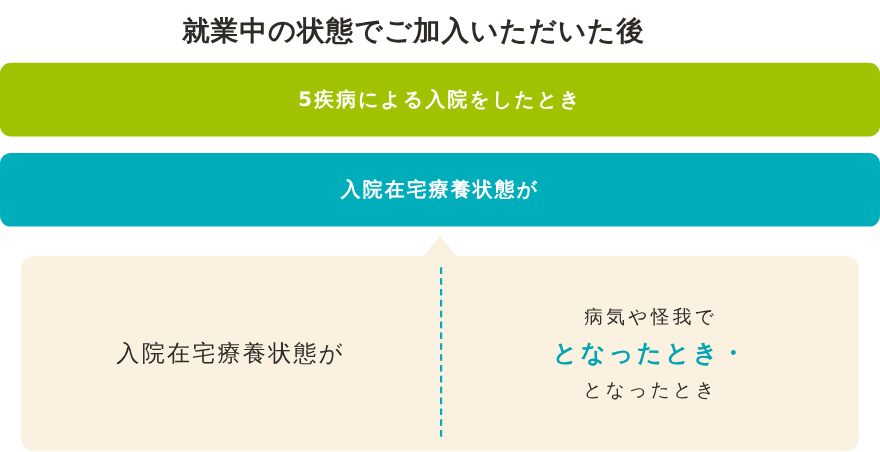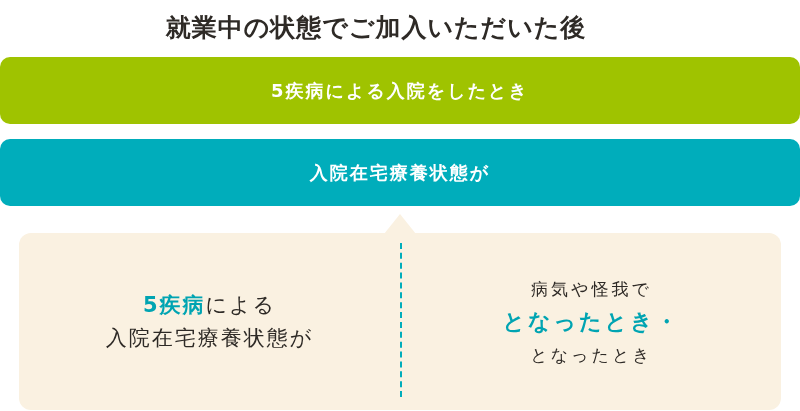--- a/index.html
+++ b/index.html
@@ -50,23 +50,20 @@
 <div class="title">就業中の状態でご加入いただいた後</div>
 
 <div class="bar bar-green">5疾病による入院をしたとき</div>
 <div class="bar bar-teal">入院在宅療養状態が</div>
 
 <div class="pointer"></div>
 <div class="panel"></div>
 <div class="divider"></div>
 
 <div class="col col-left">
-  <div class="line" style="font-size:21px;">
-    <span class="accent">5疾病</span><span>による</span>
-  </div>
   <div class="line">入院在宅療養状態が</div>
 </div>
 
 <div class="col col-right">
   <div class="line-small">病気や怪我で</div>
   <div class="line-big">となったとき・</div>
   <div class="line-small">となったとき</div>
 </div>
 
 </body></html>

